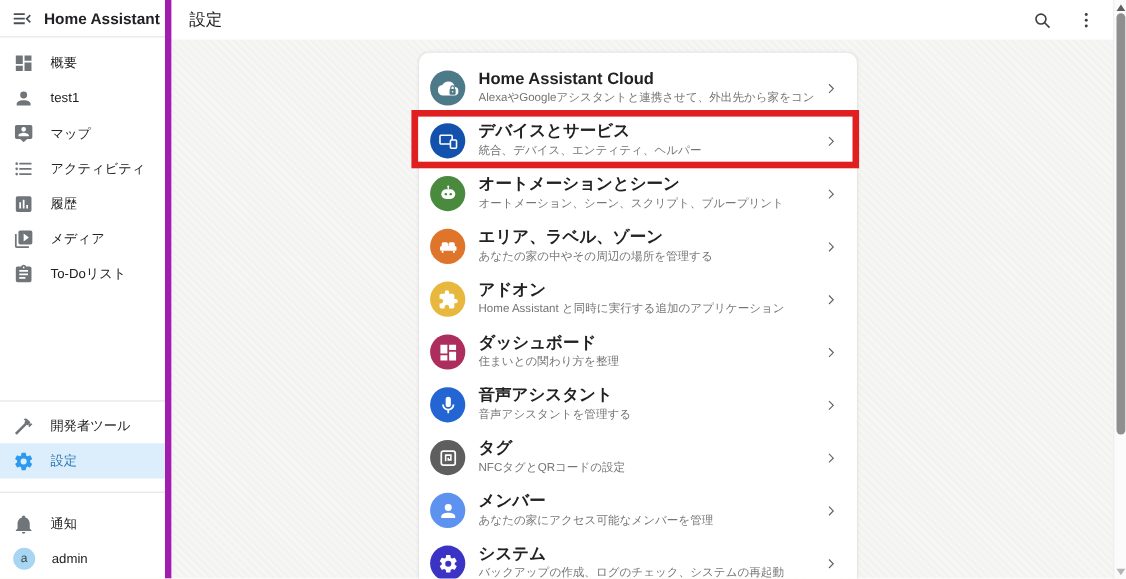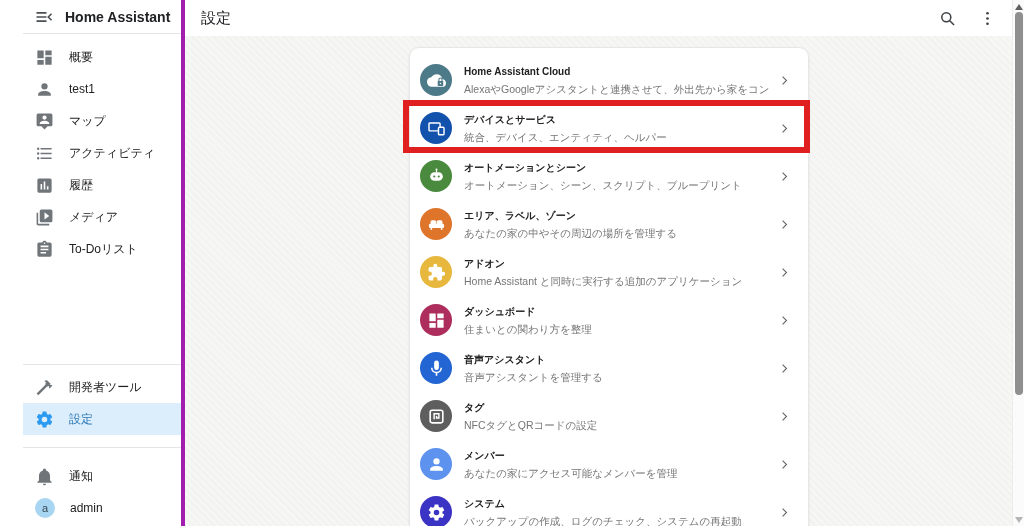--- a/index.html
+++ b/index.html
@@ -5,22 +5,22 @@
   * { margin:0; padding:0; box-sizing:border-box; }
   html,body { width:1024px; height:526px; overflow:hidden; }
   body {
     font-family:"Liberation Sans","DejaVu Sans",sans-serif;
     background:#fff; color:#212121; position:relative;
   }
   .stage { position:absolute; inset:0; display:flex; }
 
   
   .sidebar {
-    width:185px; flex:none; background:#fff; border-right:4px solid #a21caf;
-    display:flex; flex-direction:column; height:526px;padding-left:23px;
+    width:156px; flex:none; background:#fff; border-right:6px solid #a21caf;
+    display:flex; flex-direction:column; height:526px;
   }
   .sb-header {
     height:34px; flex:none; display:flex; align-items:center; gap:10px;
     padding:0 10px; border-bottom:1px solid #e4e4e4;
   }
   .sb-toggle { width:22px; height:22px; color:#4a4f54; background:none; border:none; cursor:pointer; display:flex; align-items:center; justify-content:center; }
   .sb-toggle svg { width:20px; height:20px; }
   .sb-title { font-size:14px; font-weight:700; color:#202124; white-space:nowrap; }
   .sb-nav { padding-top:7px; }
   .nav-item {
@@ -62,21 +62,21 @@
   .srow {
     display:flex; align-items:center; height:48px; padding:0 16px 0 10px;
     position:relative; cursor:pointer;
   }
   .circle {
     width:32px; height:32px; border-radius:50%; flex:none; color:#fff;
     display:flex; align-items:center; justify-content:center;
   }
   .circle svg { width:19px; height:19px; }
   .stext { margin-left:12px; display:flex; flex-direction:column; flex:1; min-width:0; overflow:hidden; }
-  .stitle { font-size:10px; font-weight:700; color:#212121; line-height:16px; white-space:nowrap; }
+  .stitle { font-size:15px; font-weight:700; color:#212121; line-height:16px; white-space:nowrap; }
   .sdesc { font-size:10.5px; color:#757575; line-height:13px; margin-top:3px; white-space:nowrap; }
   .chev { width:15px; height:15px; color:#5f6368; flex:none; margin-left:8px; }
   .srow.highlighted::after {
     content:""; position:absolute; left:-7px; right:-2px; top:-4px; bottom:-1px;
     border:6px solid var(--hl,#e02020); pointer-events:none; z-index:3;
   }
 
   
   .scrollbar {
     position:absolute; top:0; right:0; width:12px; height:526px; z-index:5;

